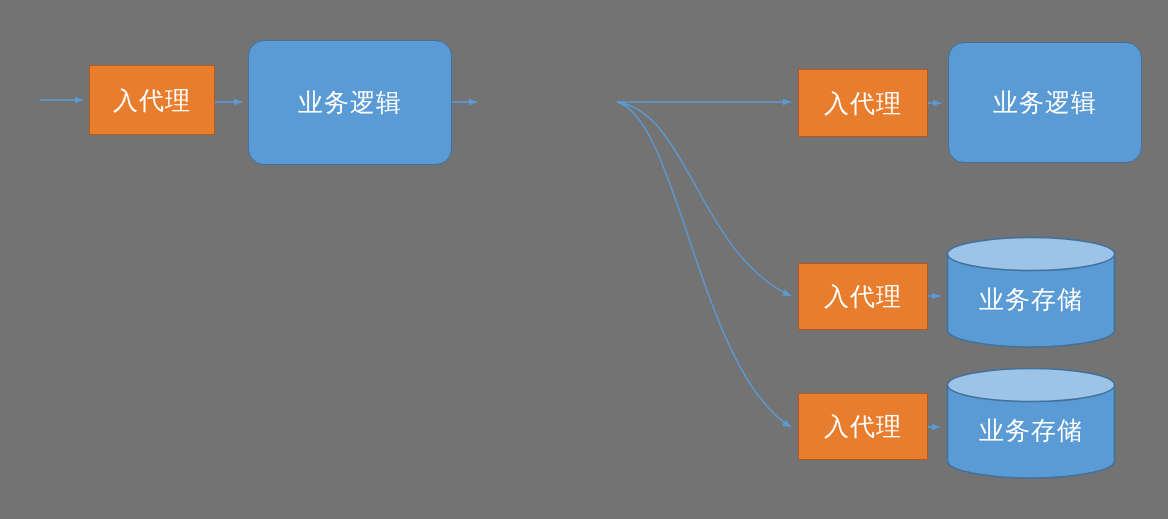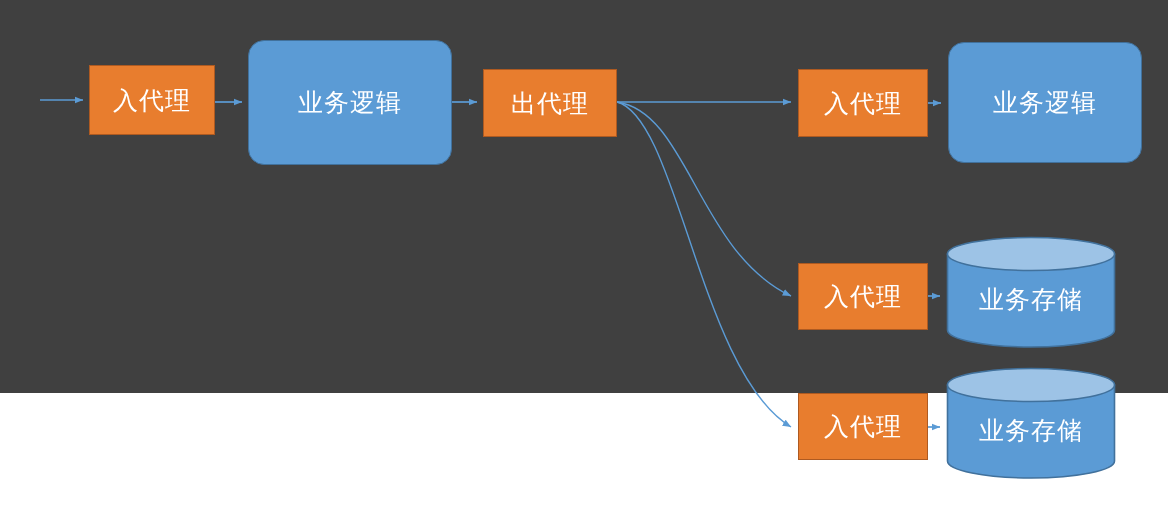--- a/index.html
+++ b/index.html
@@ -9,22 +9,22 @@
   }
   body {
     width: 1168px;
     height: 519px;
     font-family: "DejaVu Sans", "Liberation Sans", sans-serif;
     overflow: hidden;
   }
   #canvas {
     position: relative;
     width: 1168px;
-    height: 393px;
-    background: #404040;
+    height: 519px;
+    background: #737373;
   }
   #connectors {
     position: absolute;
     left: 0;
     top: 0;
     width: 1168px;
     height: 519px;
     pointer-events: none;
   }
   .node {
@@ -102,23 +102,20 @@
   </svg>
 
   <div class="node node-proxy" style="left:89px; top:65px; width:126px; height:70px;">
     <span>入代理</span>
   </div>
 
   <div class="node node-logic" style="left:248px; top:40px; width:204px; height:125px;">
     <span>业务逻辑</span>
   </div>
 
-  <div class="node node-proxy" style="left:483px; top:69px; width:134px; height:68px;">
-    <span>出代理</span>
-  </div>
 
   <div class="node node-proxy" style="left:798px; top:69px; width:130px; height:68px;">
     <span>入代理</span>
   </div>
 
   <div class="node node-logic" style="left:948px; top:42px; width:194px; height:121px;">
     <span>业务逻辑</span>
   </div>
 
   <div class="node node-proxy" style="left:798px; top:263px; width:130px; height:67px;">

